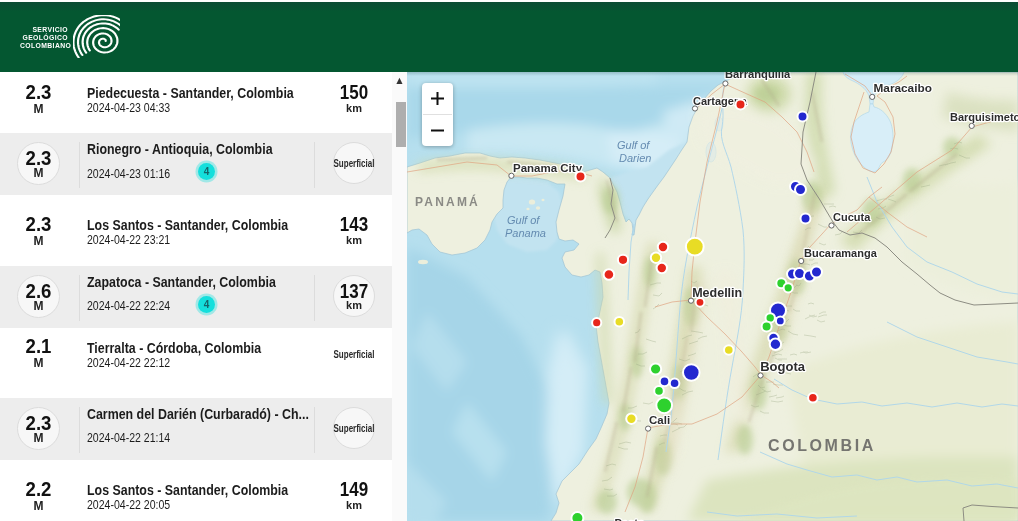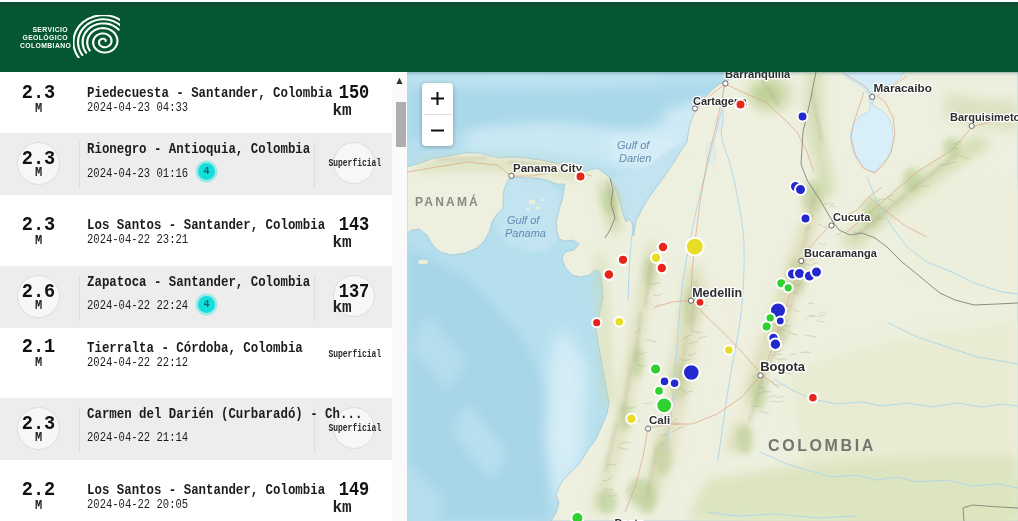--- a/index.html
+++ b/index.html
@@ -1,27 +1,27 @@
 <!DOCTYPE html>
 <html><head><meta charset="utf-8"><style>
 * { margin:0; padding:0; box-sizing:border-box; }
 html,body { width:1018px; height:521px; overflow:hidden; background:#fff; font-family:"Liberation Sans", sans-serif; }
 #root { position:relative; width:1018px; height:521px; }
 #header { position:absolute; left:0; top:2px; width:1018px; height:70px; background:linear-gradient(180deg,#0c4c34 0%,#045731 14%,#045731 100%); }
 #logotext { position:absolute; right:950px; top:24px; width:48px; text-align:right; color:#fff; font-weight:bold; font-size:6.8px; line-height:8.1px; letter-spacing:0.4px; white-space:nowrap; }
 #spiral { position:absolute; left:73px; top:13px; }
 #list { position:absolute; left:0; top:72px; width:392px; height:449px; background:#fff; overflow:hidden; }
-.card { position:absolute; left:0; width:392px; height:62px;font-family:Liberation Mono, monospace; }
+.card { position:absolute; left:0; width:392px; height:62px; }
 .card.g { background:#ededed; }
 .mag { position:absolute; left:13px; width:51px; text-align:center; font-size:20px; font-weight:bold; color:#111; transform:scaleX(0.93); }
 .mm { position:absolute; left:13px; width:51px; text-align:center; font-size:12px; font-weight:bold; color:#222; }
 .title { position:absolute; left:87px; font-size:15.5px; font-weight:bold; color:#1c1c1c; transform:scaleX(0.80); transform-origin:left; white-space:nowrap; }
 .date { position:absolute; left:87px; font-size:13.5px; color:#1c1c1c; transform:scaleX(0.78); transform-origin:left; white-space:nowrap; }
 .rnum { position:absolute; left:328px; width:52px; text-align:center; font-size:20px; font-weight:bold; color:#111; transform:scaleX(0.85); }
-.rkm { position:absolute; left:316px; width:52px; text-align:center; font-size:16px; font-weight:bold; color:#222; }
+.rkm { position:absolute; left:328px; width:52px; text-align:center; font-size:11px; font-weight:bold; color:#222; }
 .rsup { position:absolute; left:322px; width:64px; text-align:center; font-size:10px; font-weight:bold; color:#2a2a2a; transform:scaleX(0.80); }
 .mcirc { position:absolute; left:17px; top:9px; width:43px; height:43px; border-radius:50%; border:1.4px solid #dcdcdc; background:#f7f7f7; }
 .rcirc { position:absolute; left:333px; top:9px; width:42px; height:42px; border-radius:50%; border:1.4px solid #dcdcdc; background:#f7f7f7; }
 .sep { position:absolute; top:9px; width:1.4px; height:46px; background:#dcdcdc; }
 .badge { position:absolute; left:198px; top:30px; width:17px; height:17px; border-radius:50%; background:#14dfdc; box-shadow:0 0 0 2.5px rgba(20,223,220,0.35); color:#14656b; font-size:10px; font-weight:bold; text-align:center; line-height:17px; }
 #sbar { position:absolute; left:392px; top:72px; width:15px; height:449px; background:#fafafa; }
 #sarrow { position:absolute; left:0; top:1px; width:15px; height:14px; color:#333333; font-size:10.5px; text-align:center; line-height:14px; }
 #sthumb { position:absolute; left:3.5px; top:30px; width:10px; height:45px; background:#aeaeae; }
 #mapwrap { position:absolute; left:407px; top:72px; width:611px; height:449px; }
 #mapshadow { position:absolute; left:0; top:0; width:611px; height:4px; background:linear-gradient(180deg, rgba(20,60,60,0.22), rgba(20,60,60,0)); }

